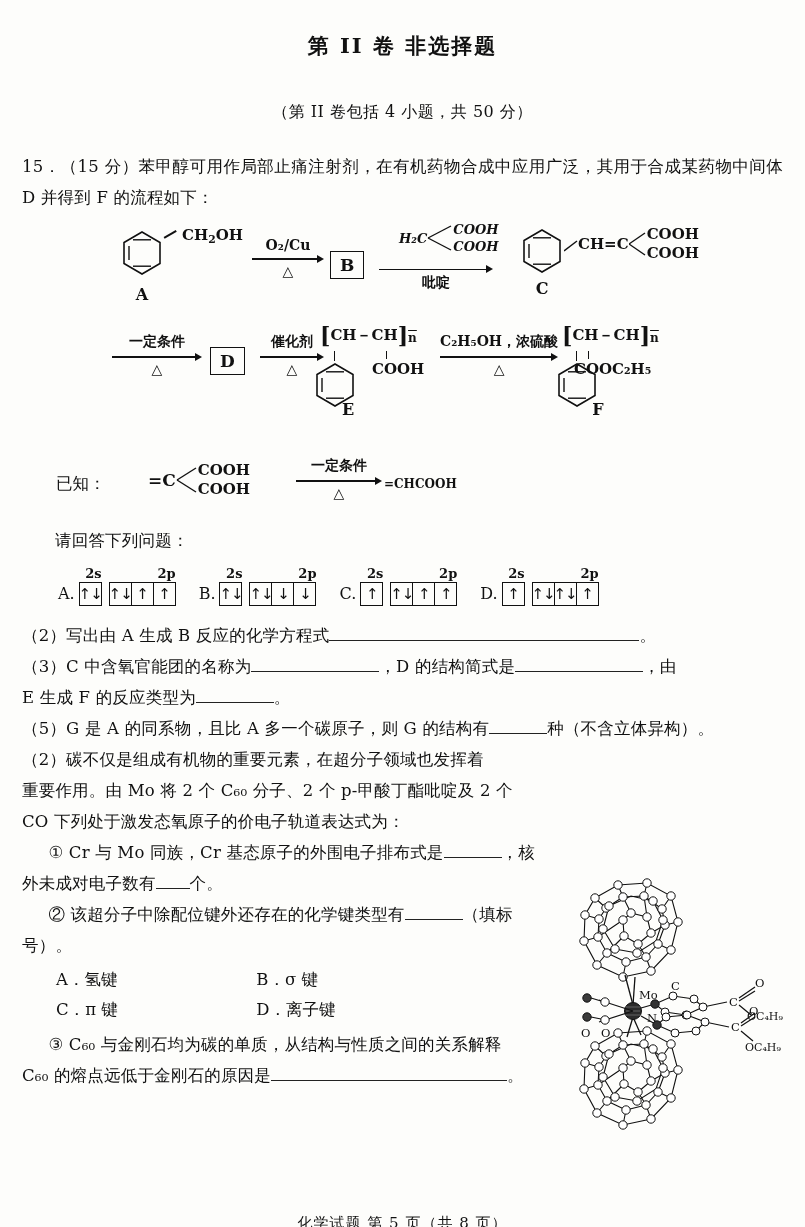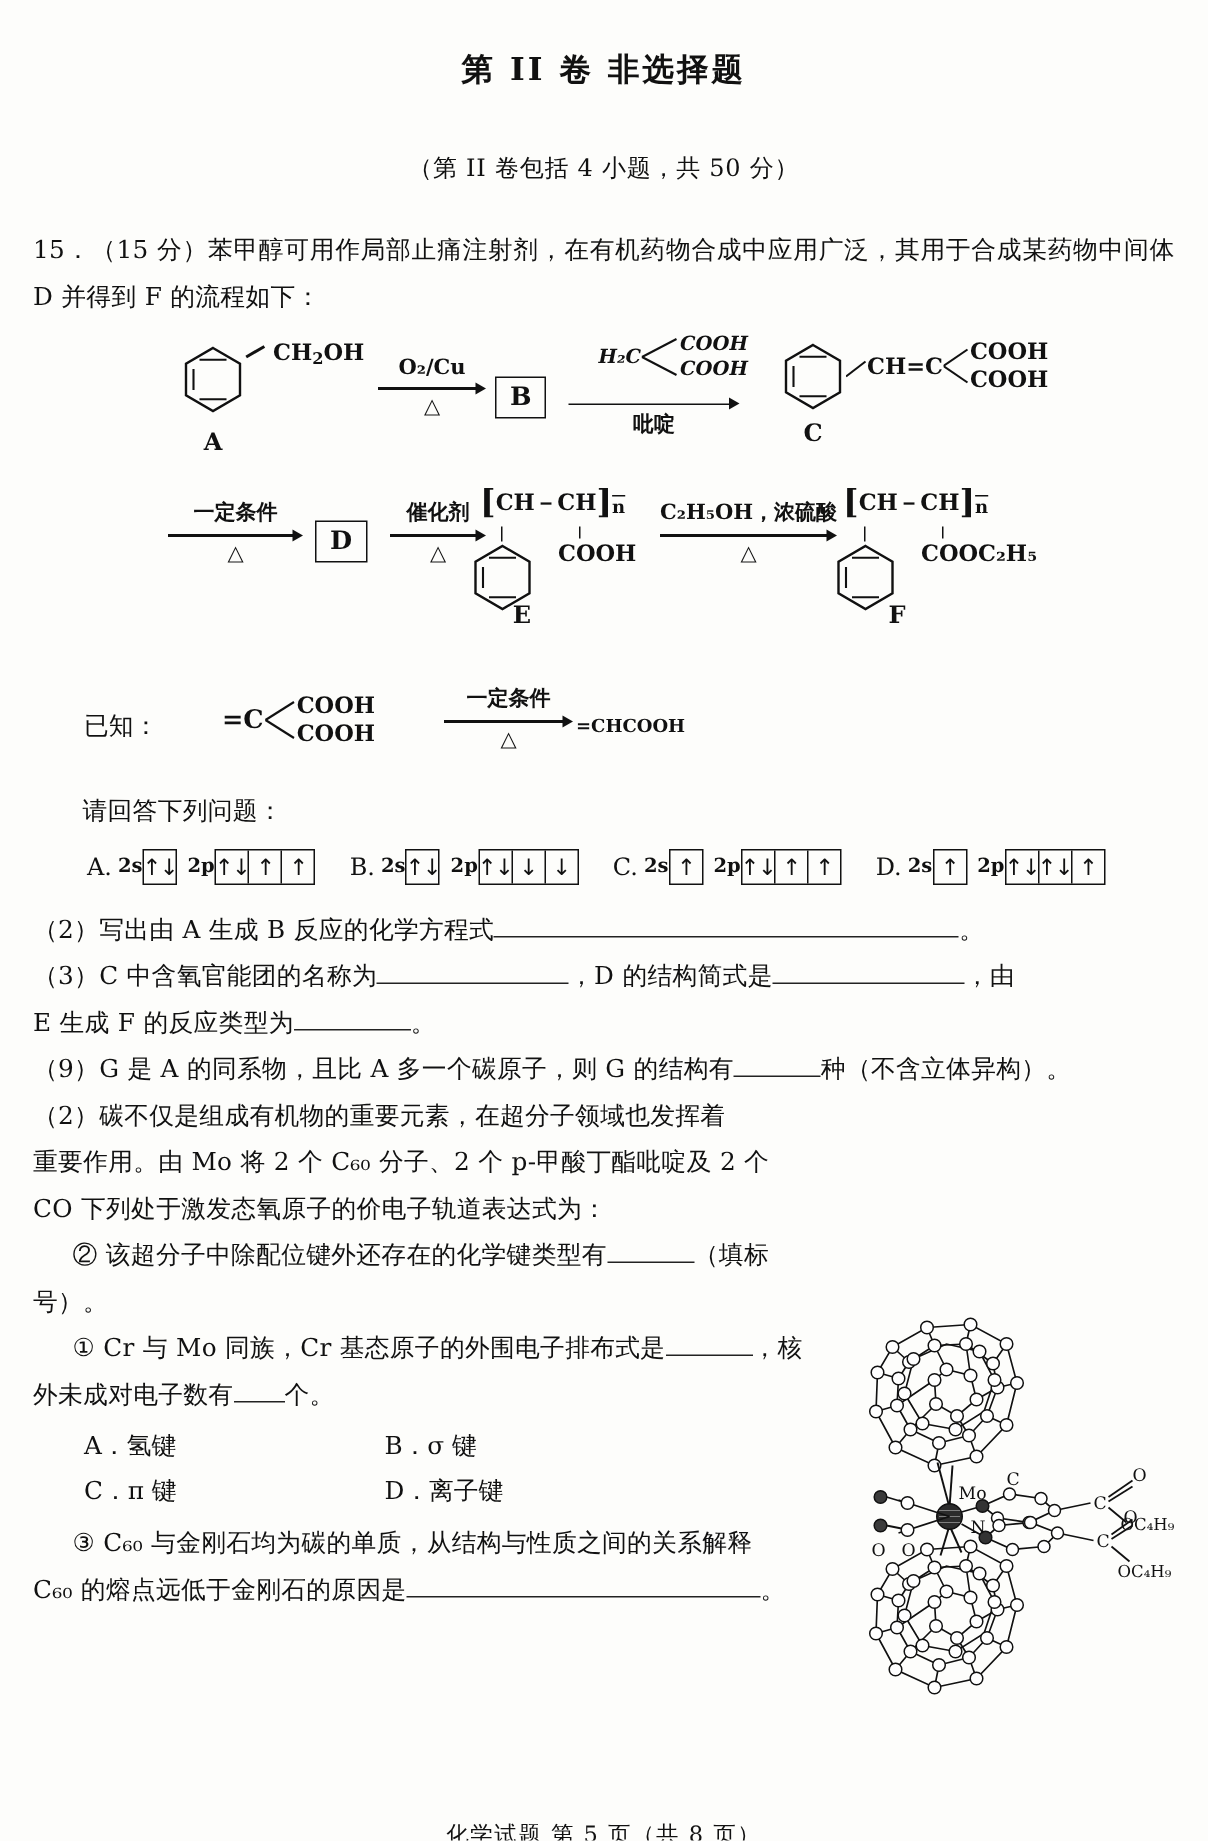--- a/index.html
+++ b/index.html
@@ -55,21 +55,21 @@
   .boxed{
     border:1.6px solid #111;padding:3px 9px;font-weight:bold;font-size:17px;
     display:inline-block;line-height:20px;
   }
   .lbl{text-align:center;font-weight:bold;font-size:16px;}
 
   
   .orbitals{display:flex;align-items:flex-end;margin:10px 22px 0 58px;gap:0px;}
   .orb-group{display:flex;align-items:flex-end;margin-right:16px;}
   .orb-letter{font-size:16px;font-weight:normal;margin-right:4px;padding-bottom:3px;}
-  .orb-set{display:flex;flex-direction:row;align-items:center;margin-right:7px;}
+  .orb-set{display:flex;flex-direction:column;align-items:flex-end;margin-right:7px;}
   .orb-cap{font-size:13px;font-weight:bold;margin-bottom:1px;}
   .orb-boxes{display:flex;border:1.3px solid #111;}
   .orb-cell{
     width:21px;height:22px;border-right:1.3px solid #111;position:relative;
     display:flex;align-items:center;justify-content:center;
   }
   .orb-cell:last-child{border-right:none;}
   .orb-cell span{font-size:15px;line-height:15px;letter-spacing:-1px;font-family:"DejaVu Sans",sans-serif;}
 
   
@@ -232,21 +232,21 @@
       <div class="below tri">△</div>
     </div>
 
     <div style="position:absolute;left:562px;top:0px;">
       <div style="display:flex;align-items:flex-start;">
         <span style="font-size:22px;font-weight:bold;position:relative;top:-3px;">[</span>
         <span class="chem" style="font-size:15px;position:relative;top:1px;">CH－CH</span>
         <span style="font-size:22px;font-weight:bold;position:relative;top:-3px;">]</span>
         <span class="chem" style="font-size:12px;position:relative;top:6px;text-decoration:overline;">n</span>
       </div>
-      <div style="display:flex;">
+      <div style="display:flex;flex-direction:column;">
         <div style="width:40px;position:relative;">
           <div style="position:absolute;left:14px;top:0;width:1.4px;height:10px;background:#111;"></div>
           <svg width="44" height="50" viewBox="0 0 44 50" style="position:absolute;left:-7px;top:10px;">
             <polygon points="22,3 40,13.5 40,34.5 22,45 4,34.5 4,13.5" fill="none" stroke="#111" stroke-width="1.6"></polygon>
             <line x1="9" y1="17" x2="9" y2="31" stroke="#111" stroke-width="1.4"></line>
             <line x1="13" y1="10.8" x2="31" y2="10.8" stroke="#111" stroke-width="1.4"></line>
             <line x1="13" y1="37.2" x2="31" y2="37.2" stroke="#111" stroke-width="1.4"></line>
           </svg>
         </div>
         <div style="position:relative;left:12px;">
@@ -398,37 +398,37 @@
   <div class="qtext" style="margin-top:14px;">
     <span>（2）写出由 A 生成 B 反应的化学方程式</span><span class="blank b-xxl" style="width:310px;"></span><span>。</span>
   </div>
 
   <div class="qtext">
     <span>（3）C 中含氧官能团的名称为</span><span class="blank b-lg"></span><span>，D 的结构简式是</span><span class="blank b-lg"></span><span>，由</span><br>
     <span>E 生成 F 的反应类型为</span><span class="blank b-md" style="width:78px;"></span><span>。</span>
   </div>
 
   <div class="qtext">
-    <span>（9）G 是 A 的同系物，且比 A 多一个碳原子，则 G 的结构有</span><span class="blank b-sm"></span><span>种（不含立体异构）。</span>
+    <span>（5）G 是 A 的同系物，且比 A 多一个碳原子，则 G 的结构有</span><span class="blank b-sm"></span><span>种（不含立体异构）。</span>
   </div>
 
   <div class="qtext" style="width:565px;margin-right:0;">
     <div>（2）碳不仅是组成有机物的重要元素，在超分子领域也发挥着</div>
     <div>重要作用。由 Mo 将 2 个 C₆₀ 分子、2 个 p-甲酸丁酯吡啶及 2 个</div>
     <div>CO 下列处于激发态氧原子的价电子轨道表达式为：</div>
   </div>
 
   <div class="qtext" style="width:565px;">
+    <span style="margin-left:1.6em;">① Cr 与 Mo 同族，Cr 基态原子的外围电子排布式是</span><span class="blank b-sm"></span><span>，核</span><br>
+    <span>外未成对电子数有</span><span class="blank b-xs" style="width:34px;"></span><span>个。</span>
+  </div>
+
+  <div class="qtext" style="width:565px;">
     <span style="margin-left:1.6em;">② 该超分子中除配位键外还存在的化学键类型有</span><span class="blank b-sm"></span><span>（填标</span><br>
     <span>号）。</span>
-  </div>
-
-  <div class="qtext" style="width:565px;">
-    <span style="margin-left:1.6em;">① Cr 与 Mo 同族，Cr 基态原子的外围电子排布式是</span><span class="blank b-sm"></span><span>，核</span><br>
-    <span>外未成对电子数有</span><span class="blank b-xs" style="width:34px;"></span><span>个。</span>
   </div>
 
   <div class="choices">
     <div>
       <span class="col"><span>A．</span><span>氢键</span></span>
       <span class="col"><span>B．</span><span>σ 键</span></span>
     </div>
     <div>
       <span class="col"><span>C．</span><span>π 键</span></span>
       <span class="col"><span>D．</span><span>离子键</span></span>

